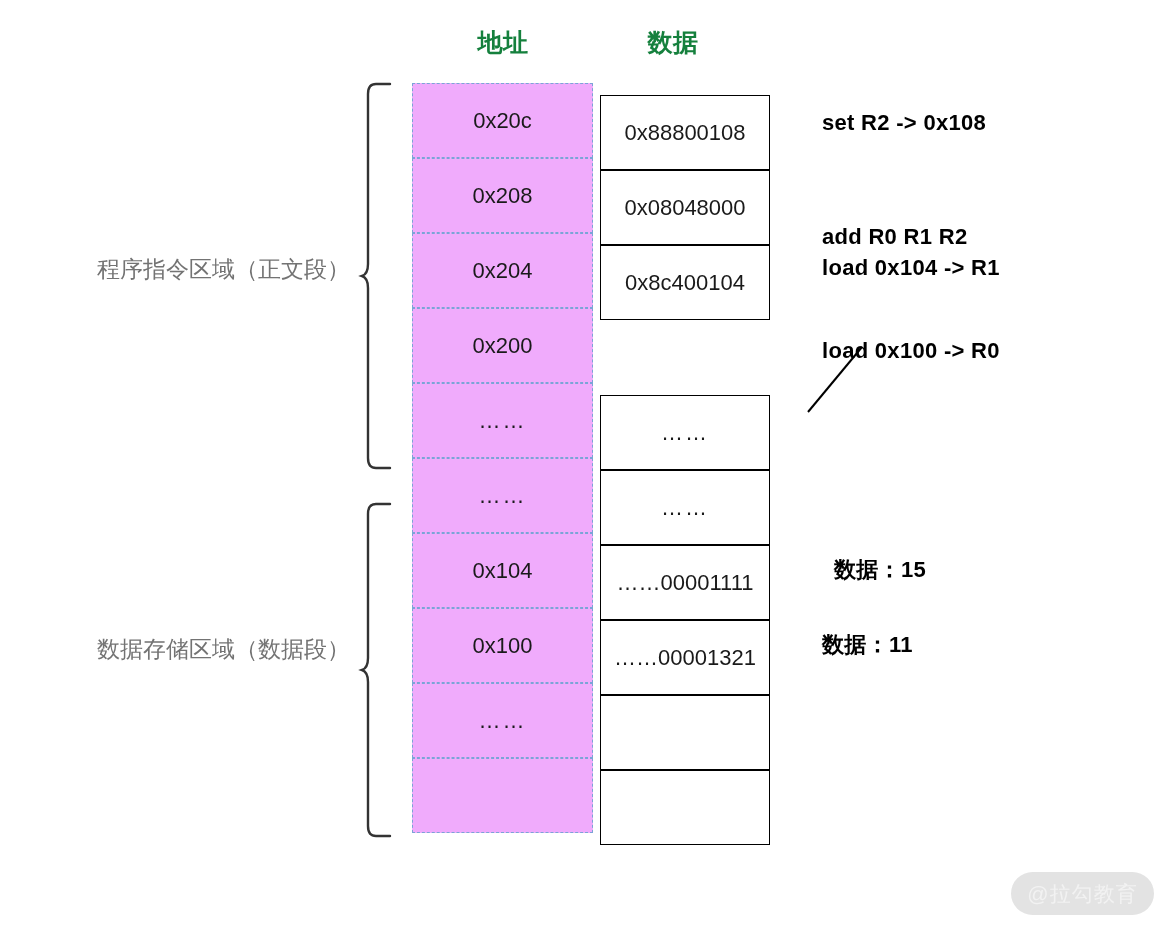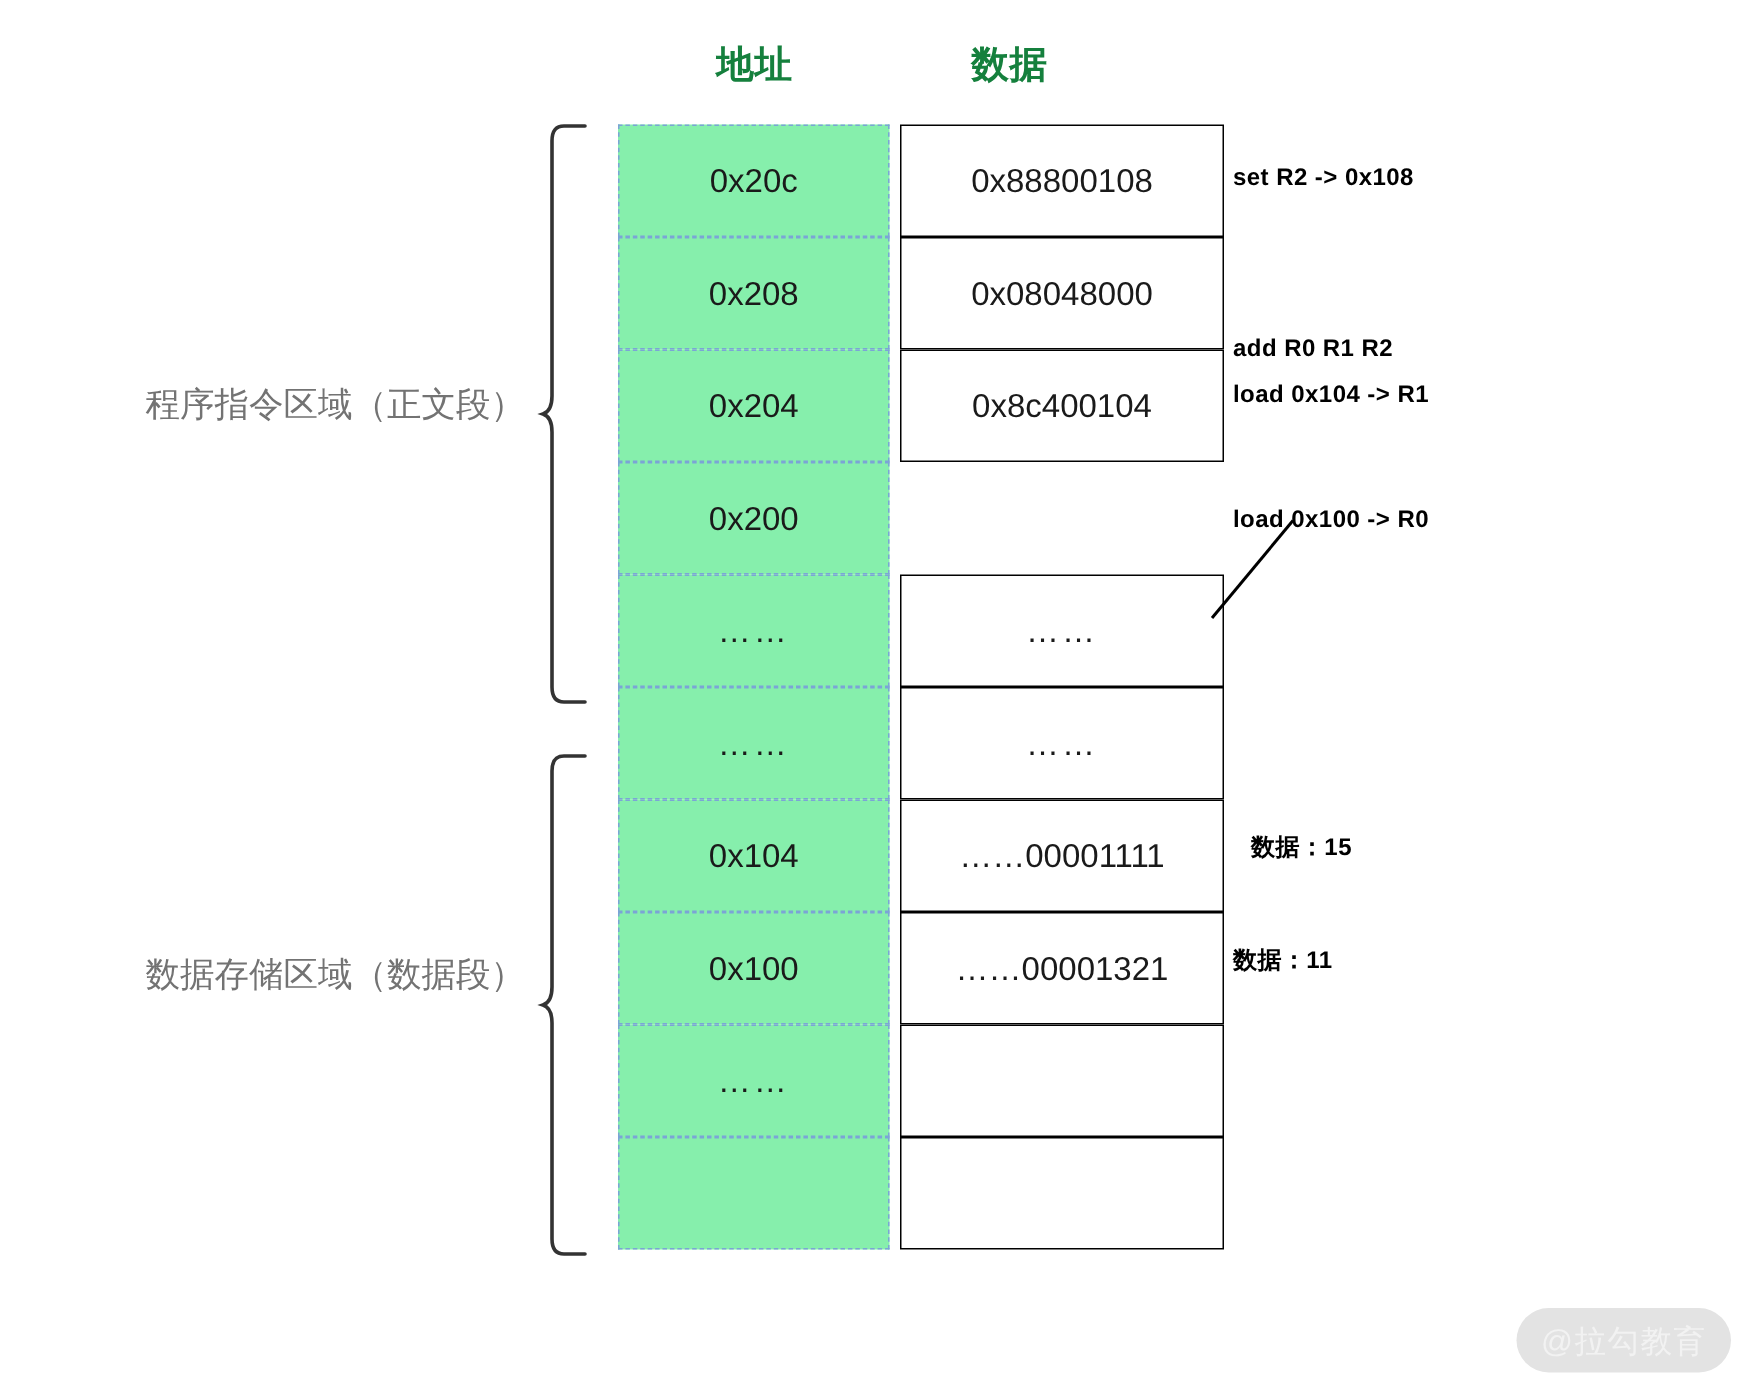--- a/index.html
+++ b/index.html
@@ -51,33 +51,33 @@
     width: 378px;
     height: 75px;
   }
   .cell-addr {
     position: absolute;
     left: 0;
     top: 0;
     width: 181px;
     height: 75px;
     box-sizing: border-box;
-    background: #86efac;
+    background: #f0abfc;
     border: 1px dashed #7ba4d6;
     display: flex;
     align-items: center;
     justify-content: center;
     font-size: 22px;
     color: #1a1a1a;
   }
   .cell-data {
     position: absolute;
     left: 188px;
-    top: 0;
-    width: 216px;
+    top: 12px;
+    width: 170px;
     height: 75px;
     box-sizing: border-box;
     background: #ffffff;
     border: 1px solid #000000;
     display: flex;
     align-items: center;
     justify-content: center;
     font-size: 22px;
     color: #1a1a1a;
   }
@@ -99,21 +99,21 @@
     white-space: nowrap;
     text-align: right;
   }
   #label-text-segment { left: 20px; top: 254px; width: 330px; }
   #label-data-segment { left: 20px; top: 634px; width: 330px; }
 
   
   .annotation {
     position: absolute;
     left: 822px;
-    font-size: 16px;
+    font-size: 22px;
     font-weight: bold;
     color: #000;
     white-space: nowrap;
     letter-spacing: 0.3px;
   }
   #annot-0 { top: 110px; }
   #annot-1 { top: 180px; margin-top: 44px; }
   #annot-2 { top: 255px; }
   #annot-3 { top: 338px; }
   #annot-4 { top: 555px; margin-left: 12px; }

